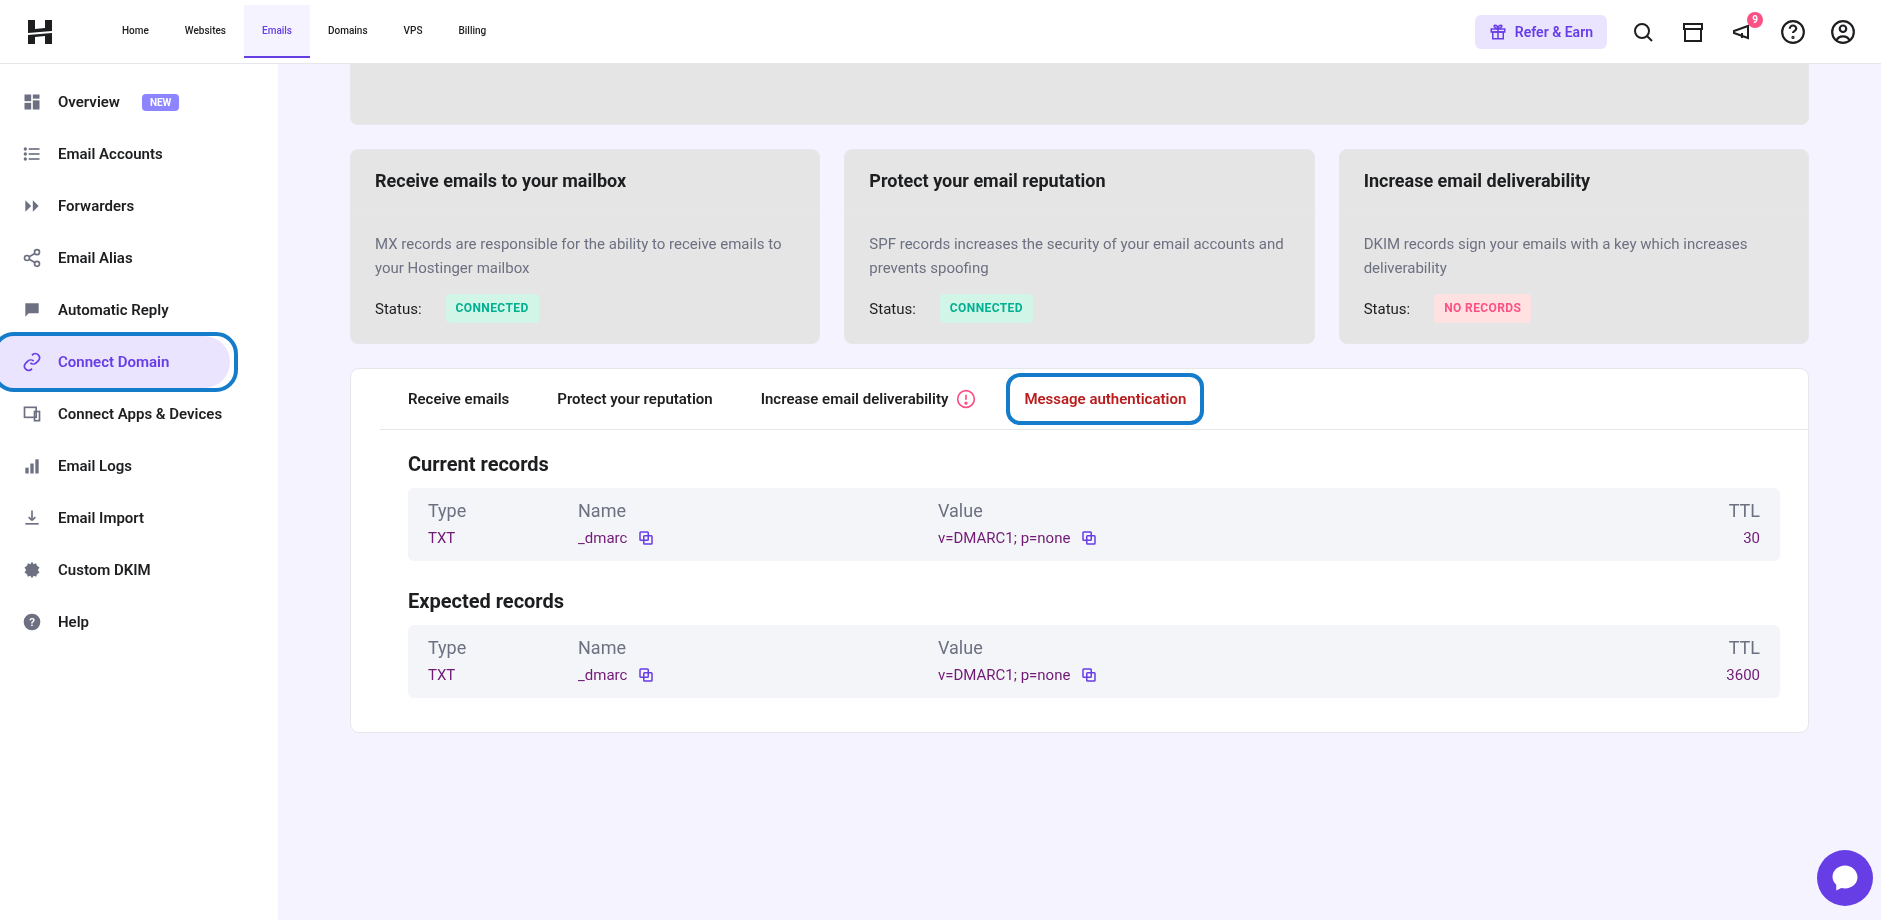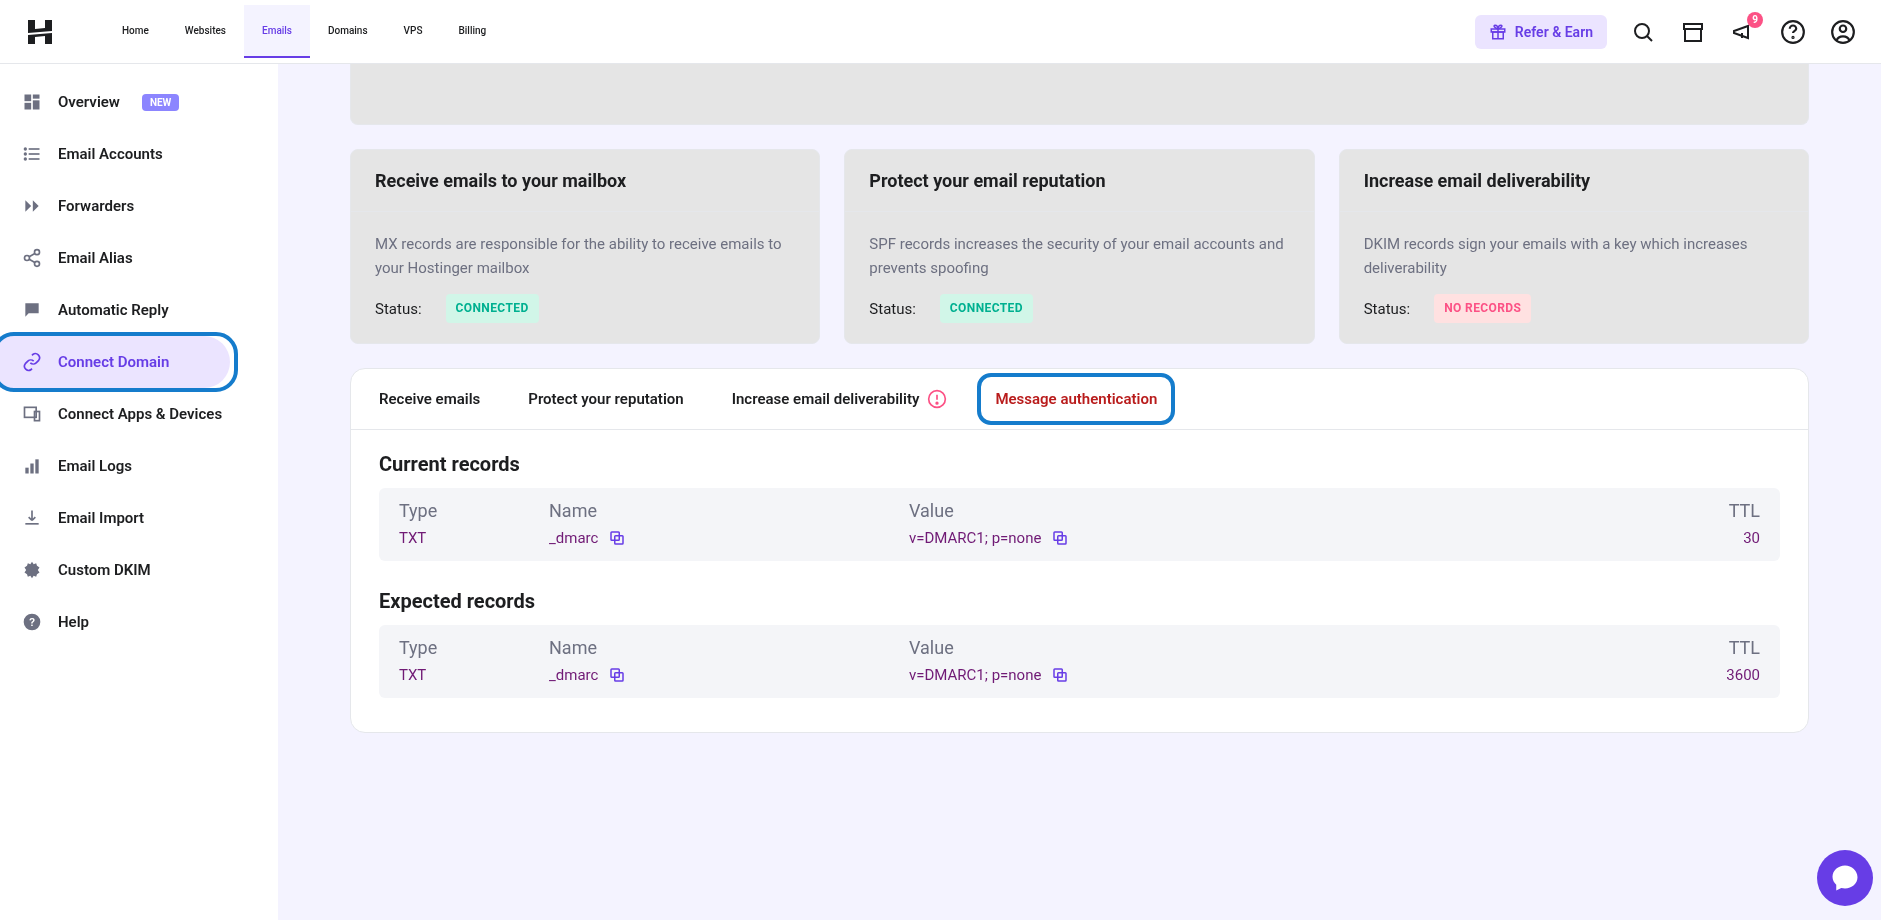--- a/index.html
+++ b/index.html
@@ -34,21 +34,21 @@
     .card { background: #e5e5e5; border: 1px solid #e5e7eb; border-radius: 8px; overflow: hidden; }
     .card-head { padding: 20px 24px; font-size: 18px; font-weight: 700; border-bottom: 1px solid #e5e7eb; }
     .card-body { padding: 20px 24px; font-size: 15px; color: #6d7081; line-height: 1.6; }
     .card-status { margin-top: 14px; display: flex; align-items: center; gap: 24px; }
     .card-status-label { color: #1d1e20; font-size: 15px; }
     .status-pill { padding: 5px 10px; border-radius: 4px; font-size: 12px; font-weight: 700; letter-spacing: 0.4px; }
     .status-connected { background: #d1f6e8; color: #00b090; }
     .status-norecord { background: #ffe1e1; color: #fc5185; }
     
     
-    .tabs-panel { background: #fff; border: 1px solid #e5e7eb; border-radius: 15px; }
+    .tabs-panel { background: #fff; border: 1px solid #e5e7eb; border-radius: 9px; padding-left: 29px; }
     .tabs-row { display: flex; gap: 48px; padding: 0 28px; border-bottom: 1px solid #e5e7eb; }
     .tab { padding: 20px 0; font-size: 15px; font-weight: 600; color: #1d1e20; cursor: pointer; display: flex; align-items: center; gap: 8px; }
     .tab.active { color: #b91c1c; }
     .alert-icon { color: #fc5185; }
     
     .records-section { padding: 22px 28px 6px 28px; }
     .records-title { font-size: 20px; font-weight: 700; margin-bottom: 12px; }
     .records-table { background: #f4f5f8; border-radius: 6px; padding: 12px 20px 14px 20px; }
     .records-header { display: grid; grid-template-columns: 150px 360px 1fr 100px; font-size: 18px; color: #6d7081; padding-bottom: 4px; }
     .records-header .ttl-col, .records-row .ttl-col { text-align: right; }

